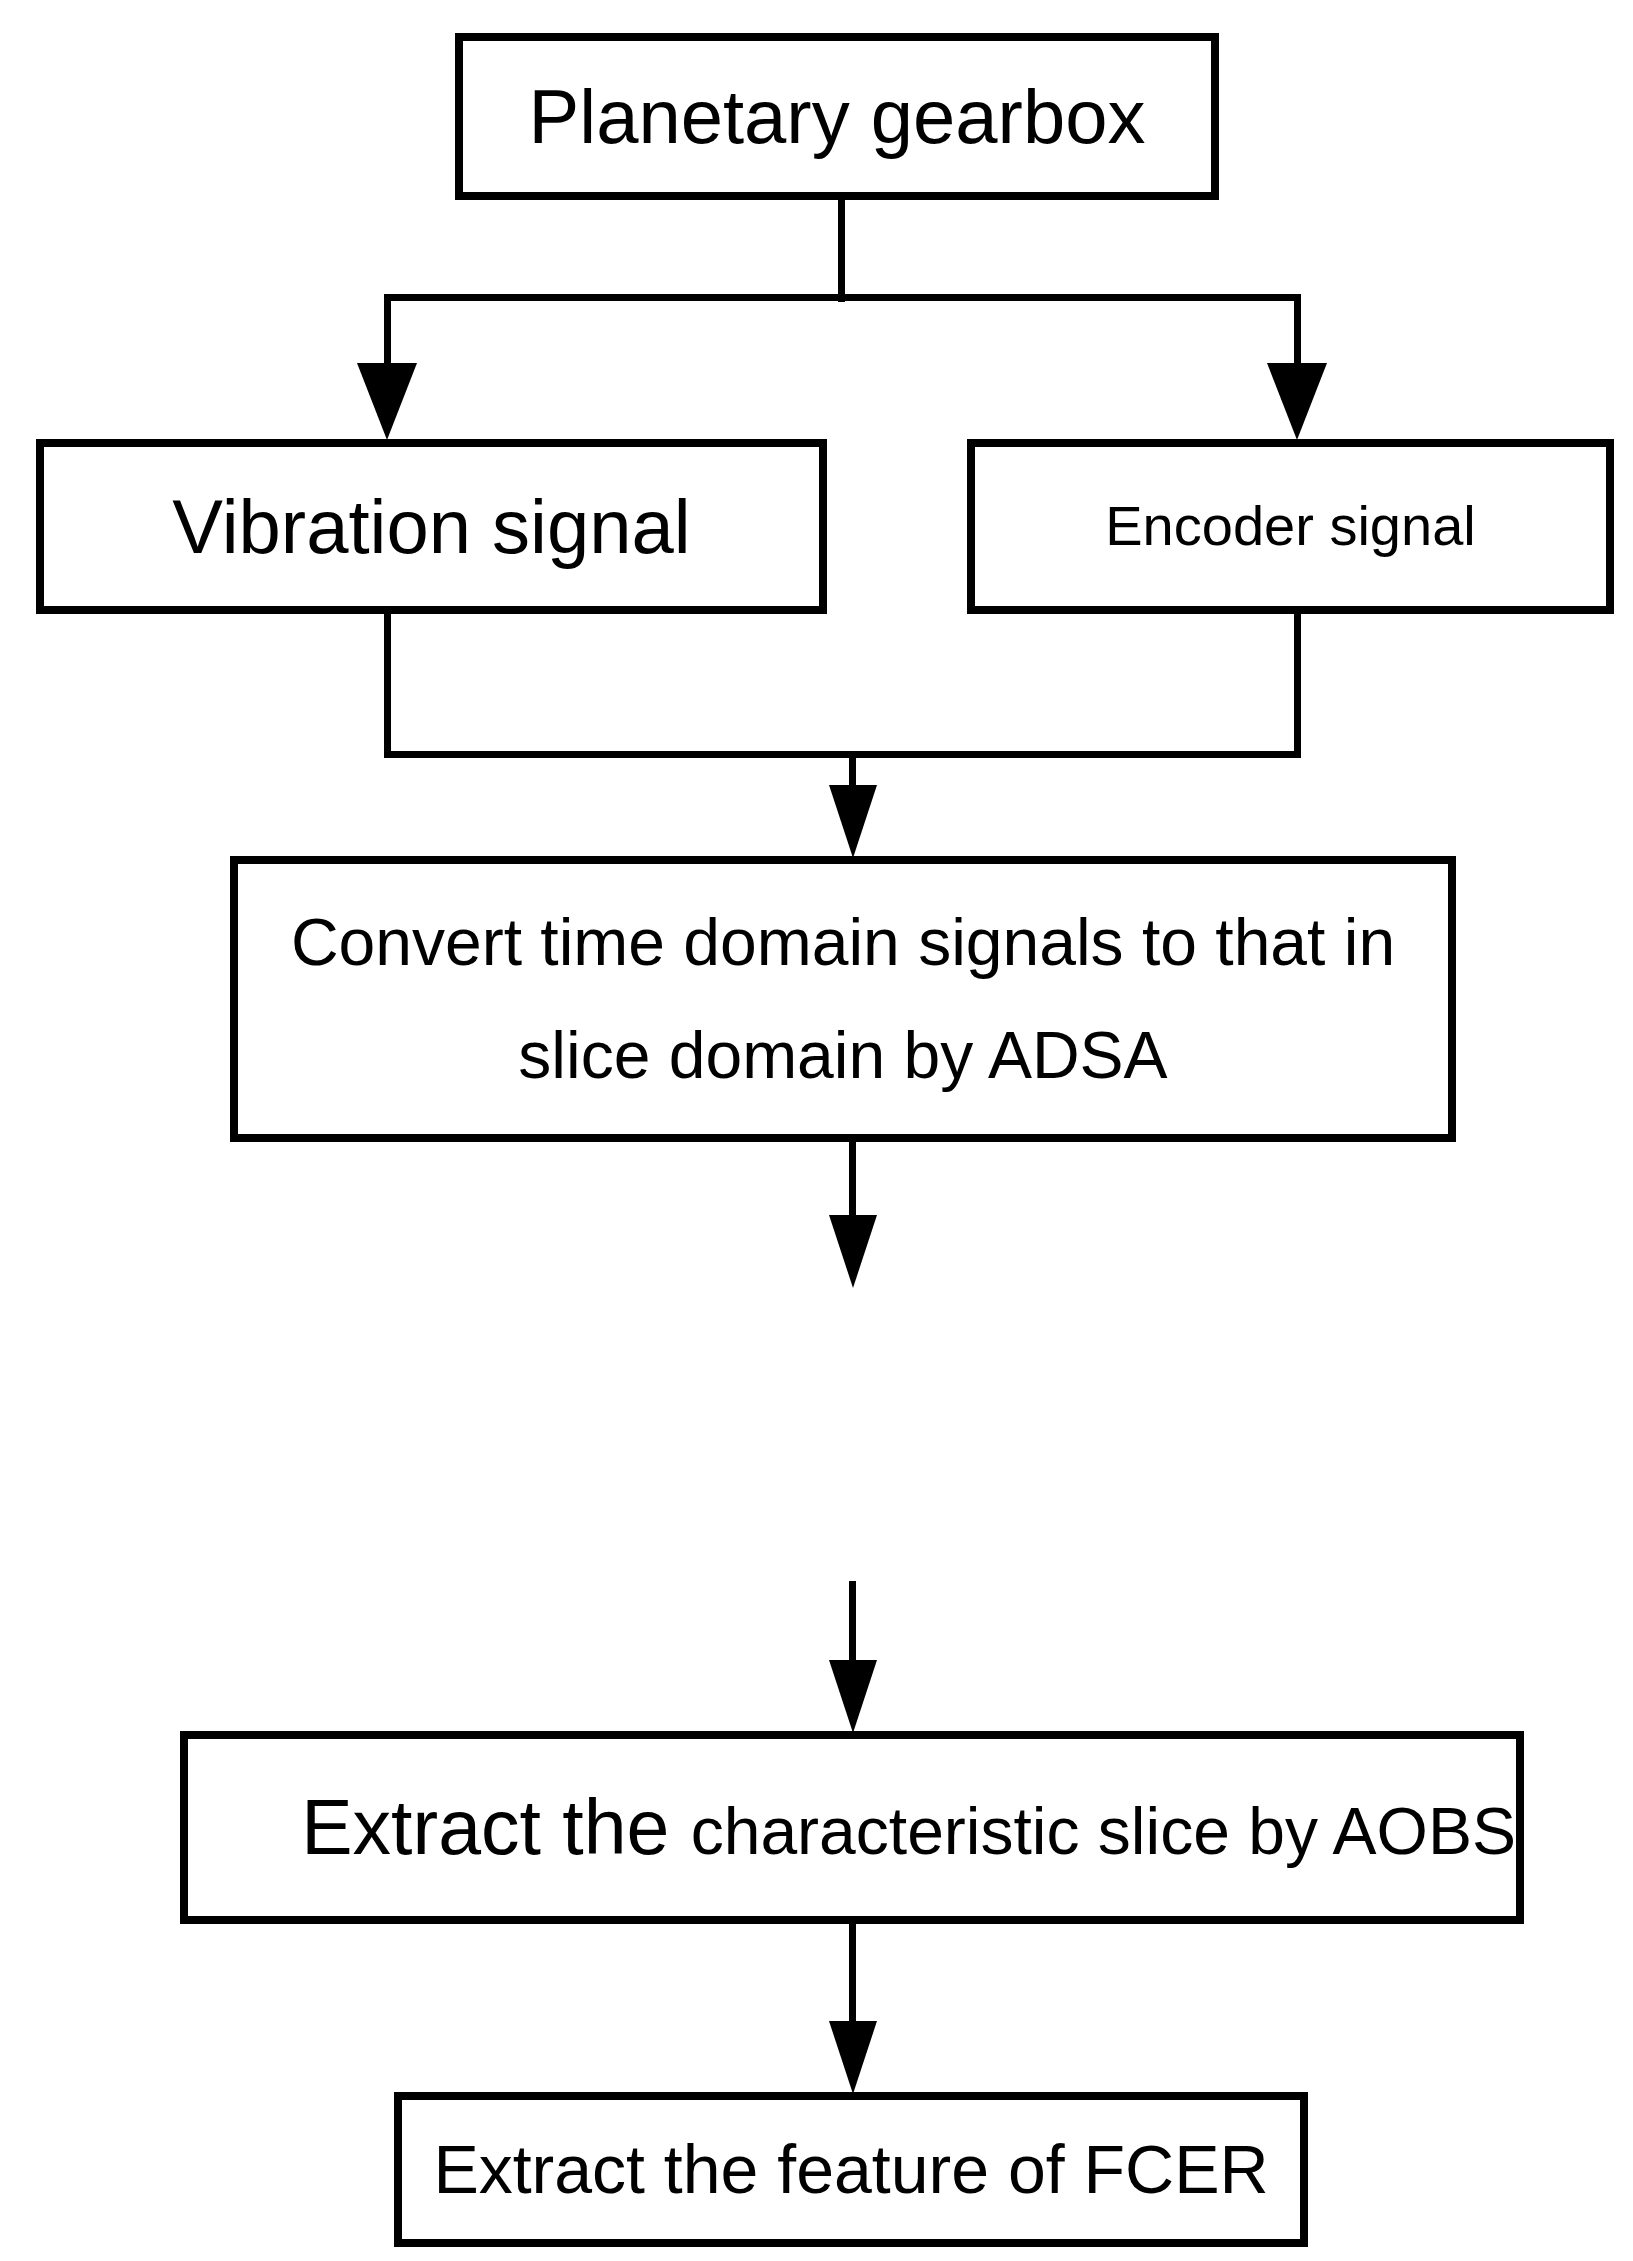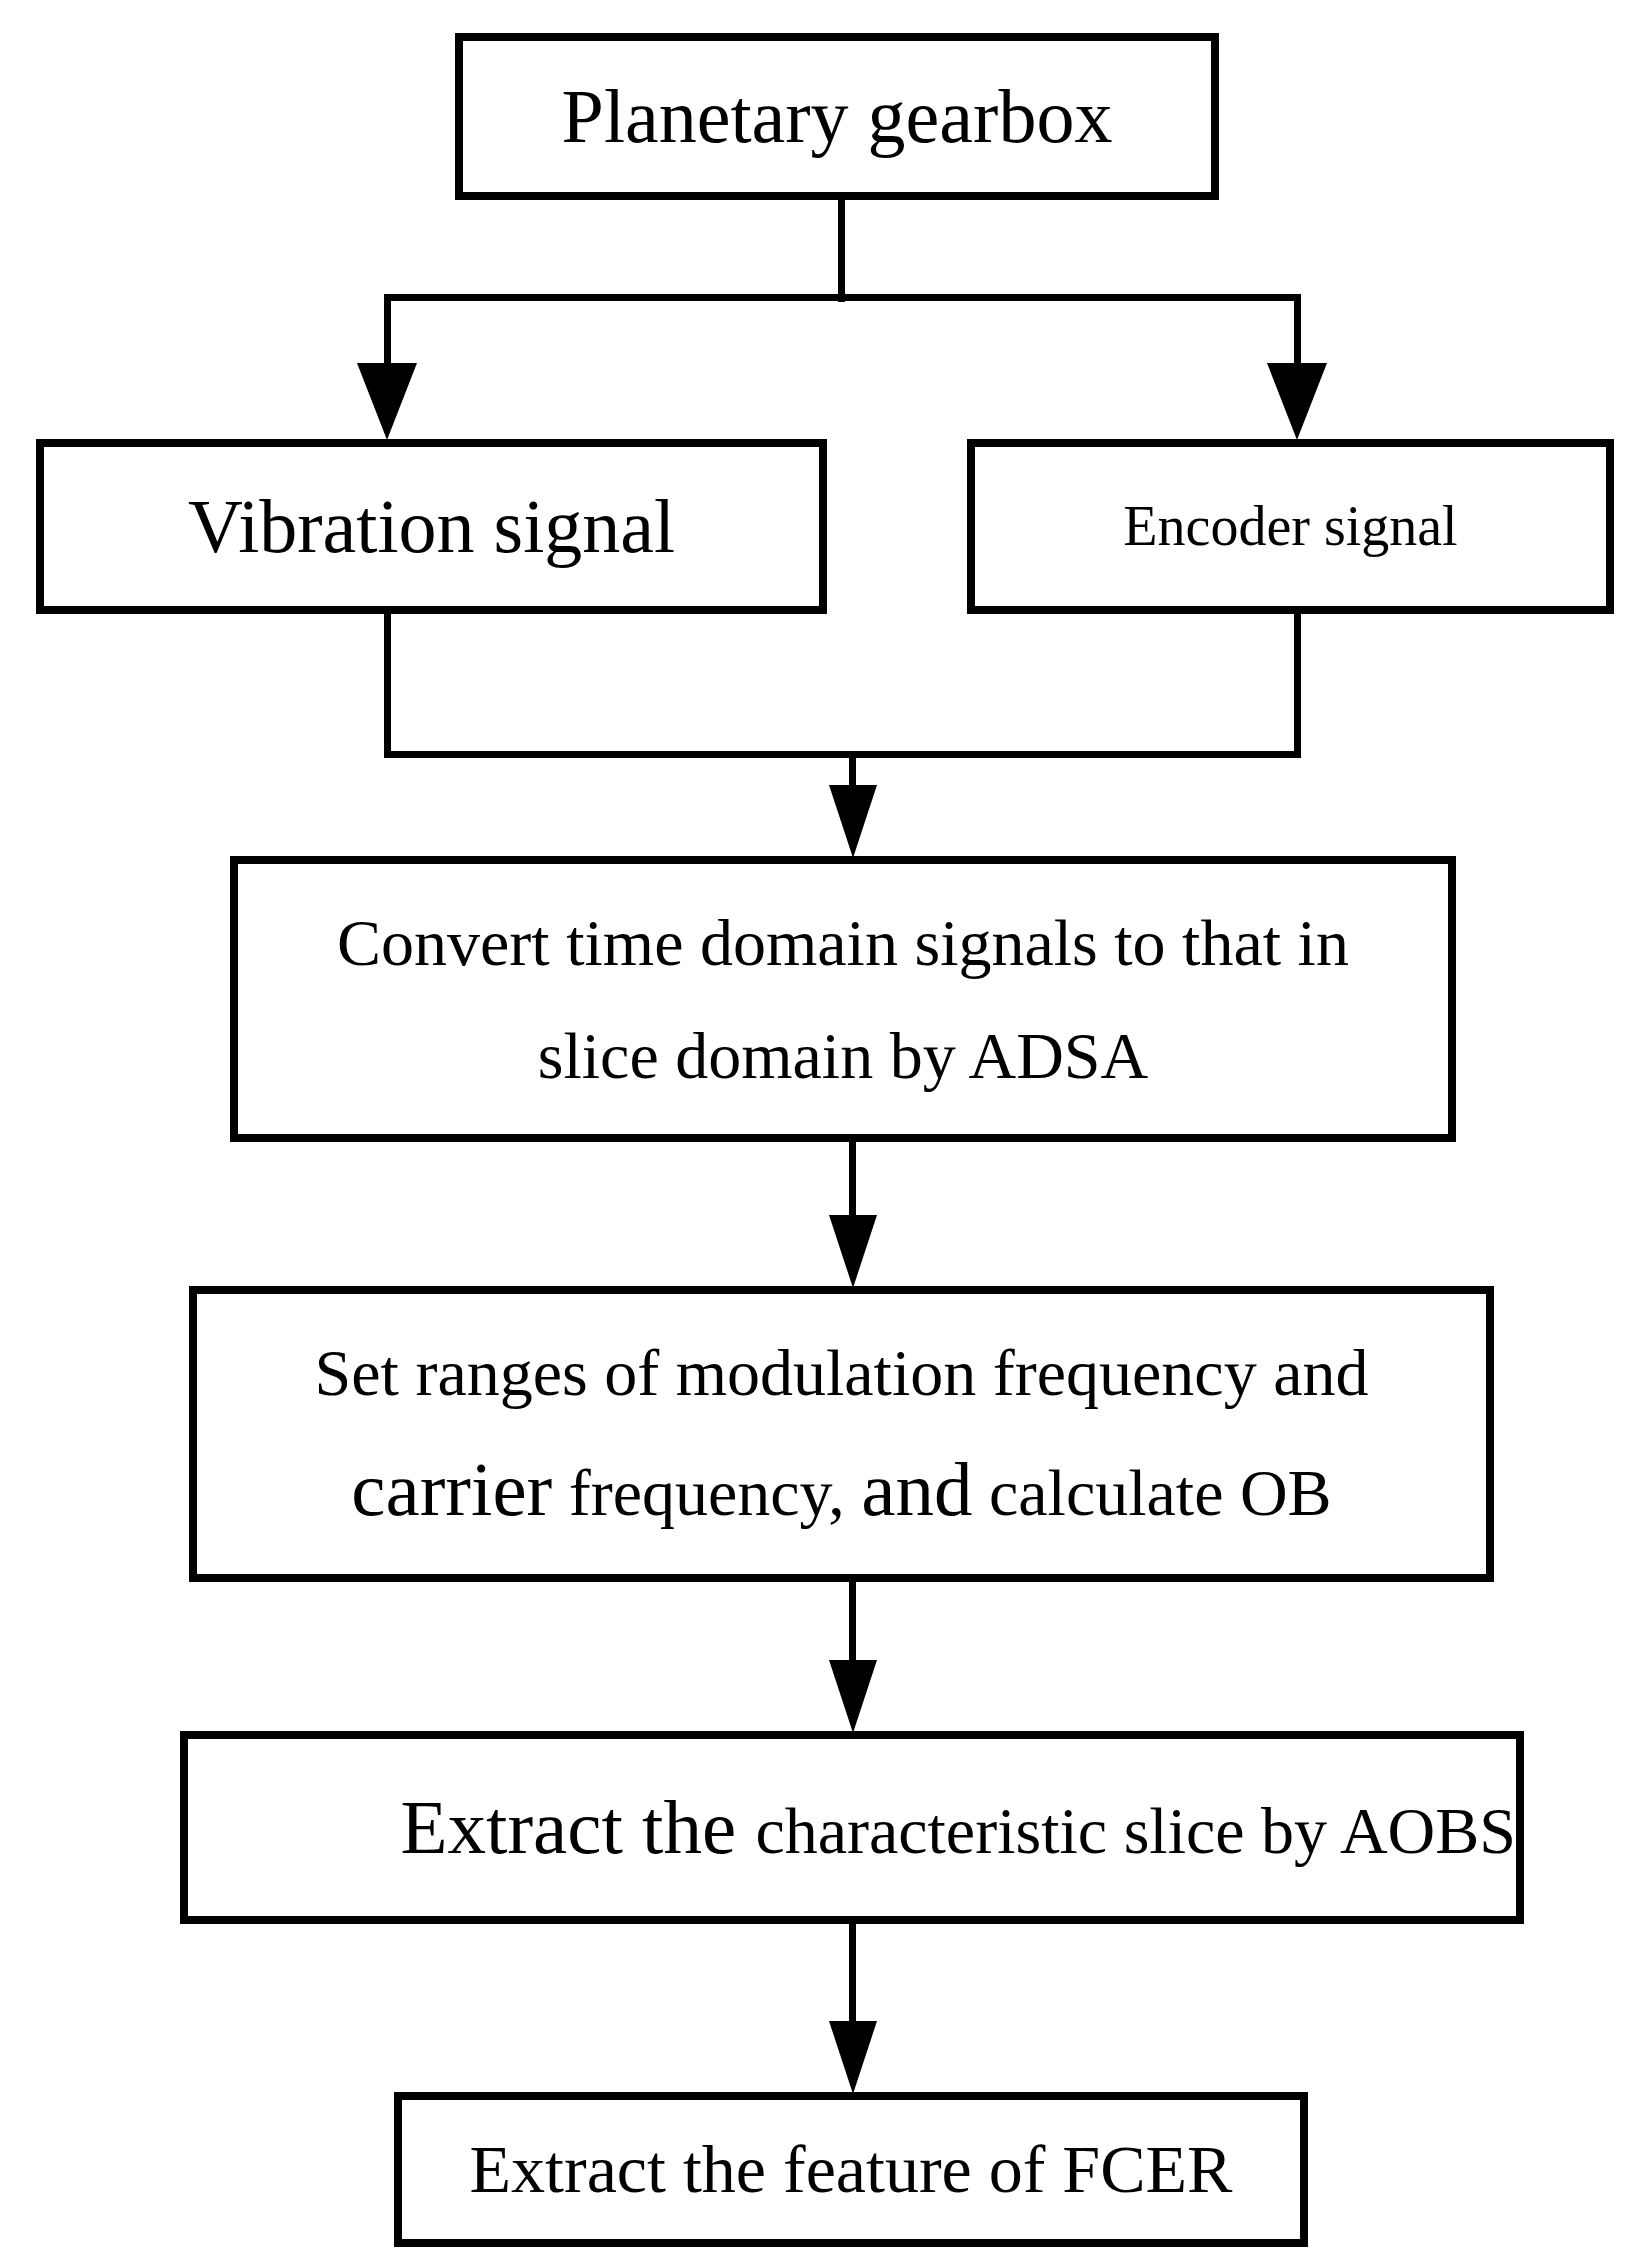--- a/index.html
+++ b/index.html
@@ -6,21 +6,21 @@
     margin: 0;
     padding: 0;
     background: #ffffff;
   }
   .stage {
     position: relative;
     width: 1633px;
     height: 2261px;
     background: #ffffff;
     color: #000000;
-    font-family: Liberation Serif, serif;
+    font-family: Liberation Sans, sans-serif;
     overflow: hidden;
   }
   .box {
     position: absolute;
     box-sizing: border-box;
     border: 8px solid #000000;
     background: #ffffff;
     display: flex;
     flex-direction: column;
     align-items: center;
@@ -71,24 +71,20 @@
 
   <div class="box b3">
     <span class="line">Encoder signal</span>
   </div>
 
   <div class="box b4">
     <span class="line">Convert time domain signals to that in</span>
     <span class="line">slice domain by ADSA</span>
   </div>
 
-  <div class="box b5">
-    <span class="line">Set ranges of modulation frequency and</span>
-    <span class="line"><span class="lg">carrier</span><span> frequency, </span><span class="lg">and</span><span> calculate OB</span></span>
-  </div>
 
   <div class="box b6">
     <span class="line"><span class="lg">Extract the </span><span>characteristic slice by AOBS</span></span>
   </div>
 
   <div class="box b7">
     <span class="line">Extract the feature of FCER</span>
   </div>
 
   <div class="vline" style="left:838px; top:200px; width:7px; height:102px;"></div>

